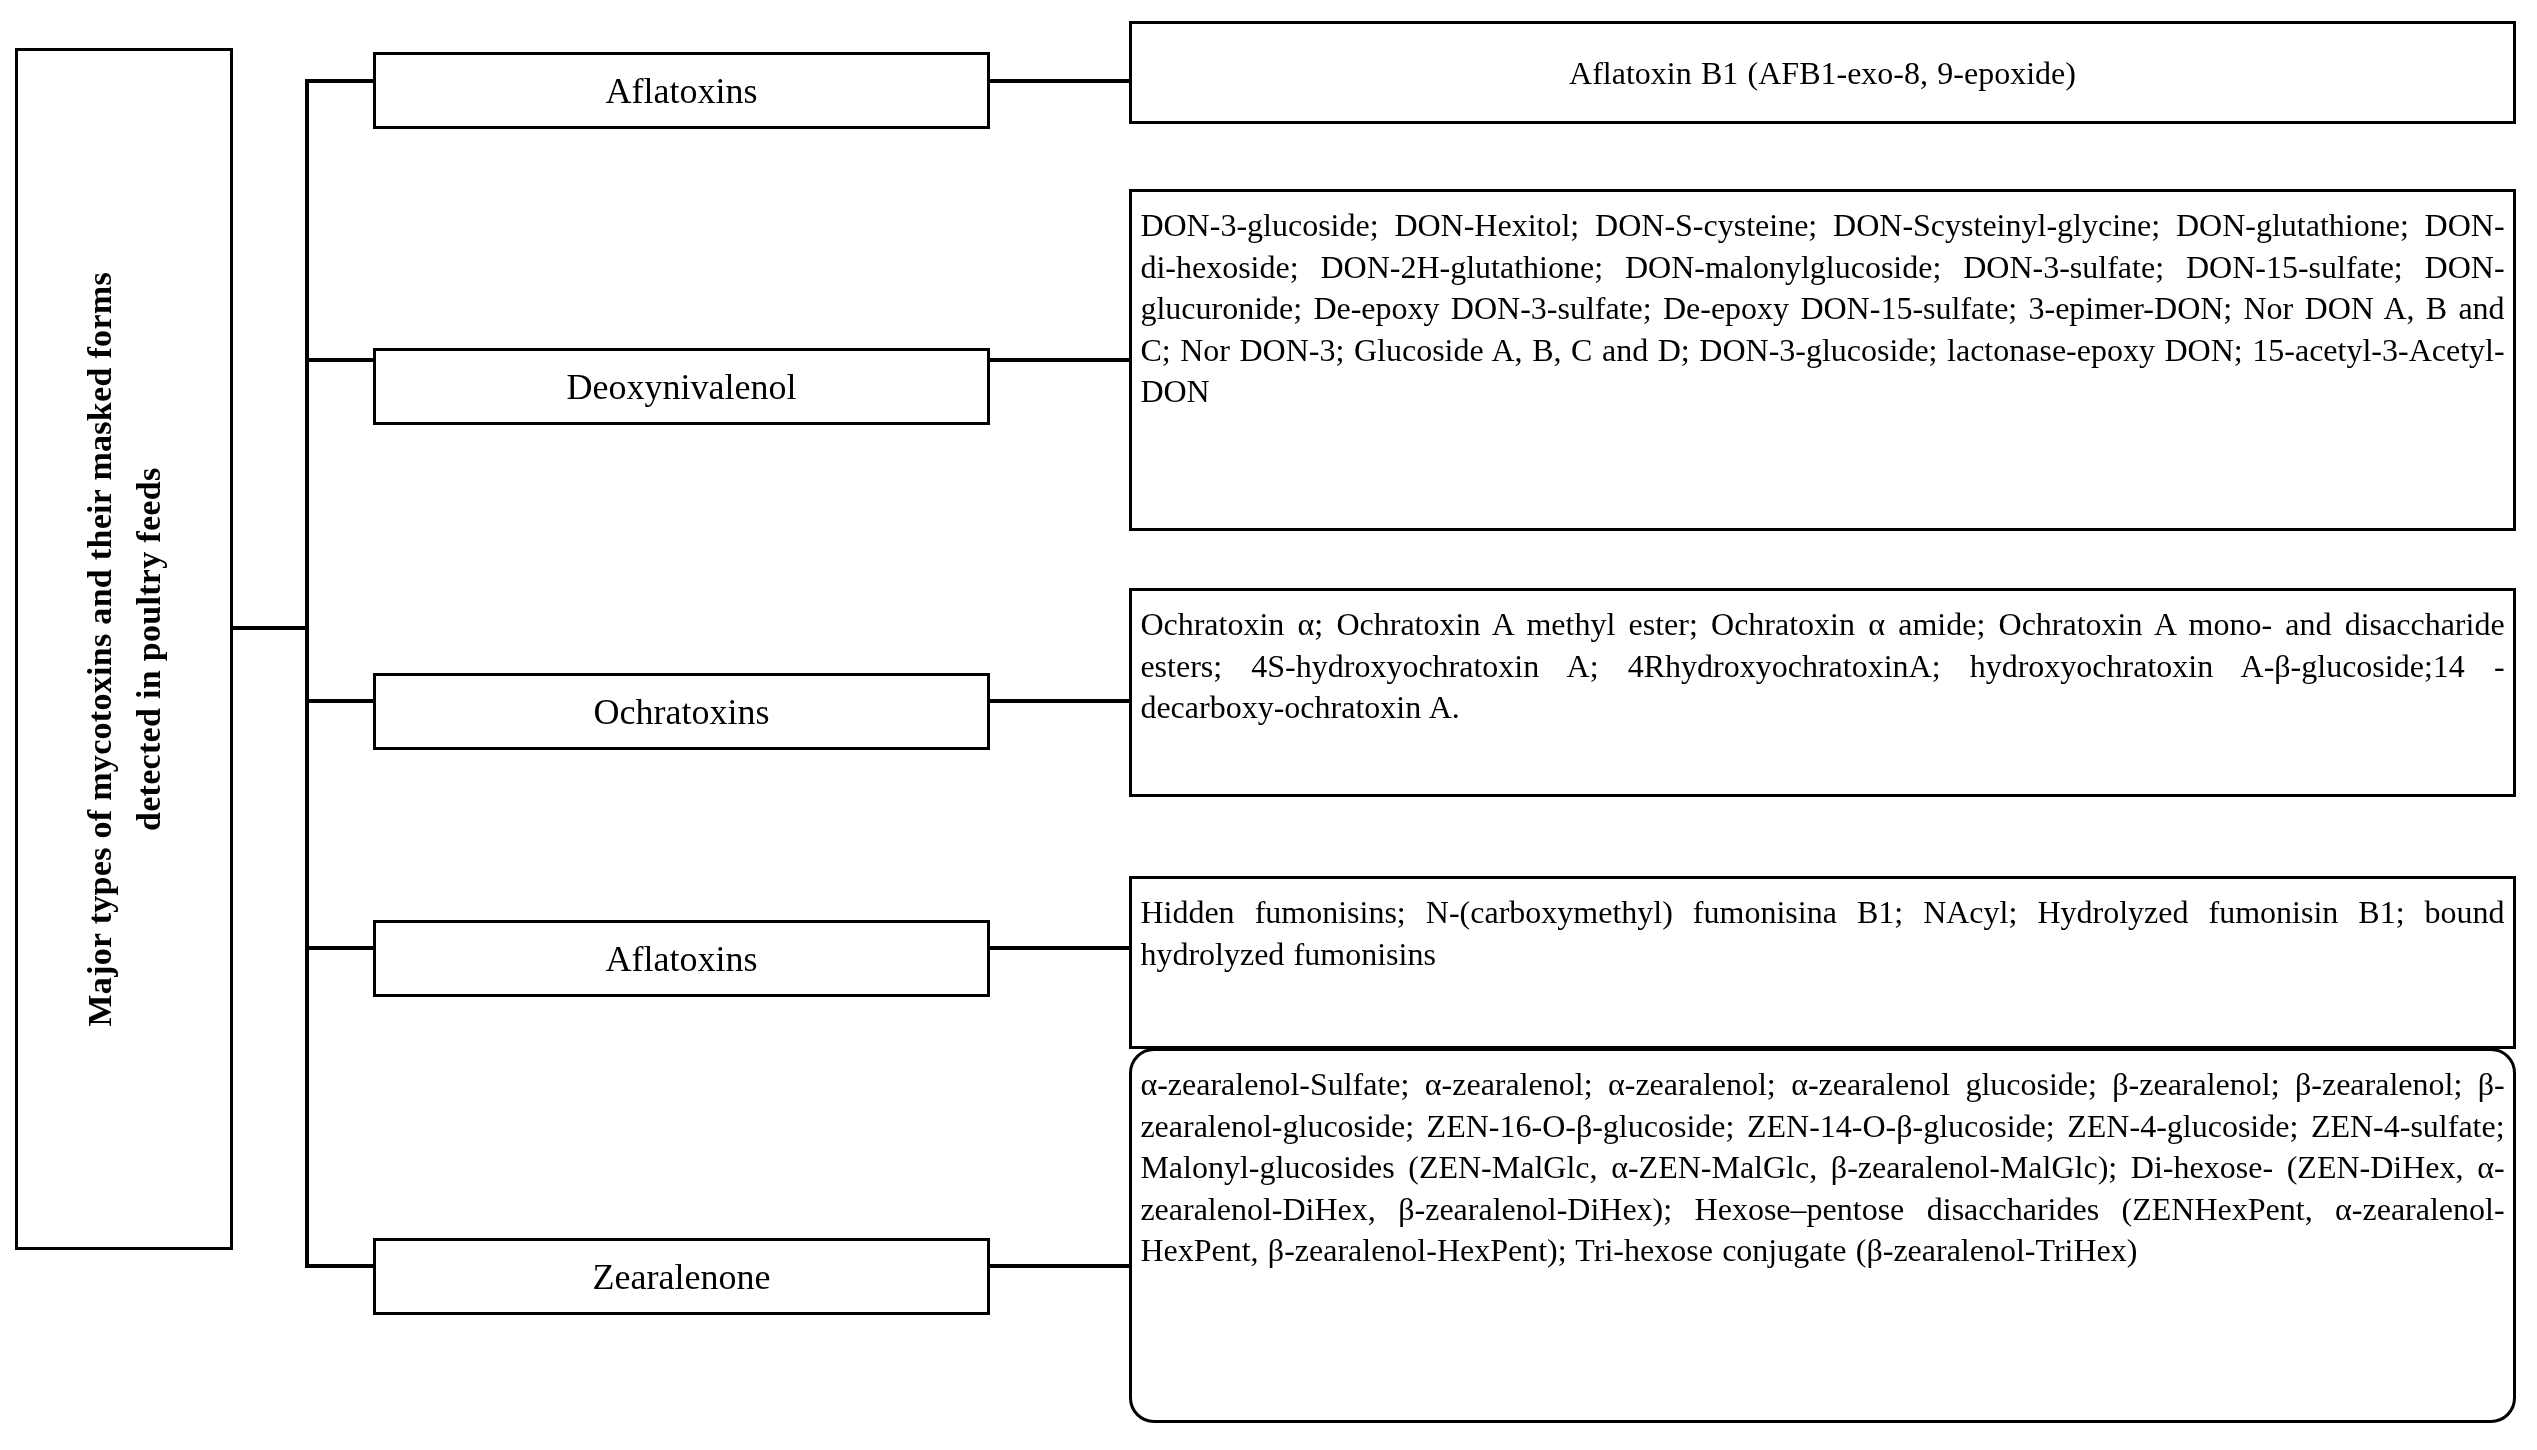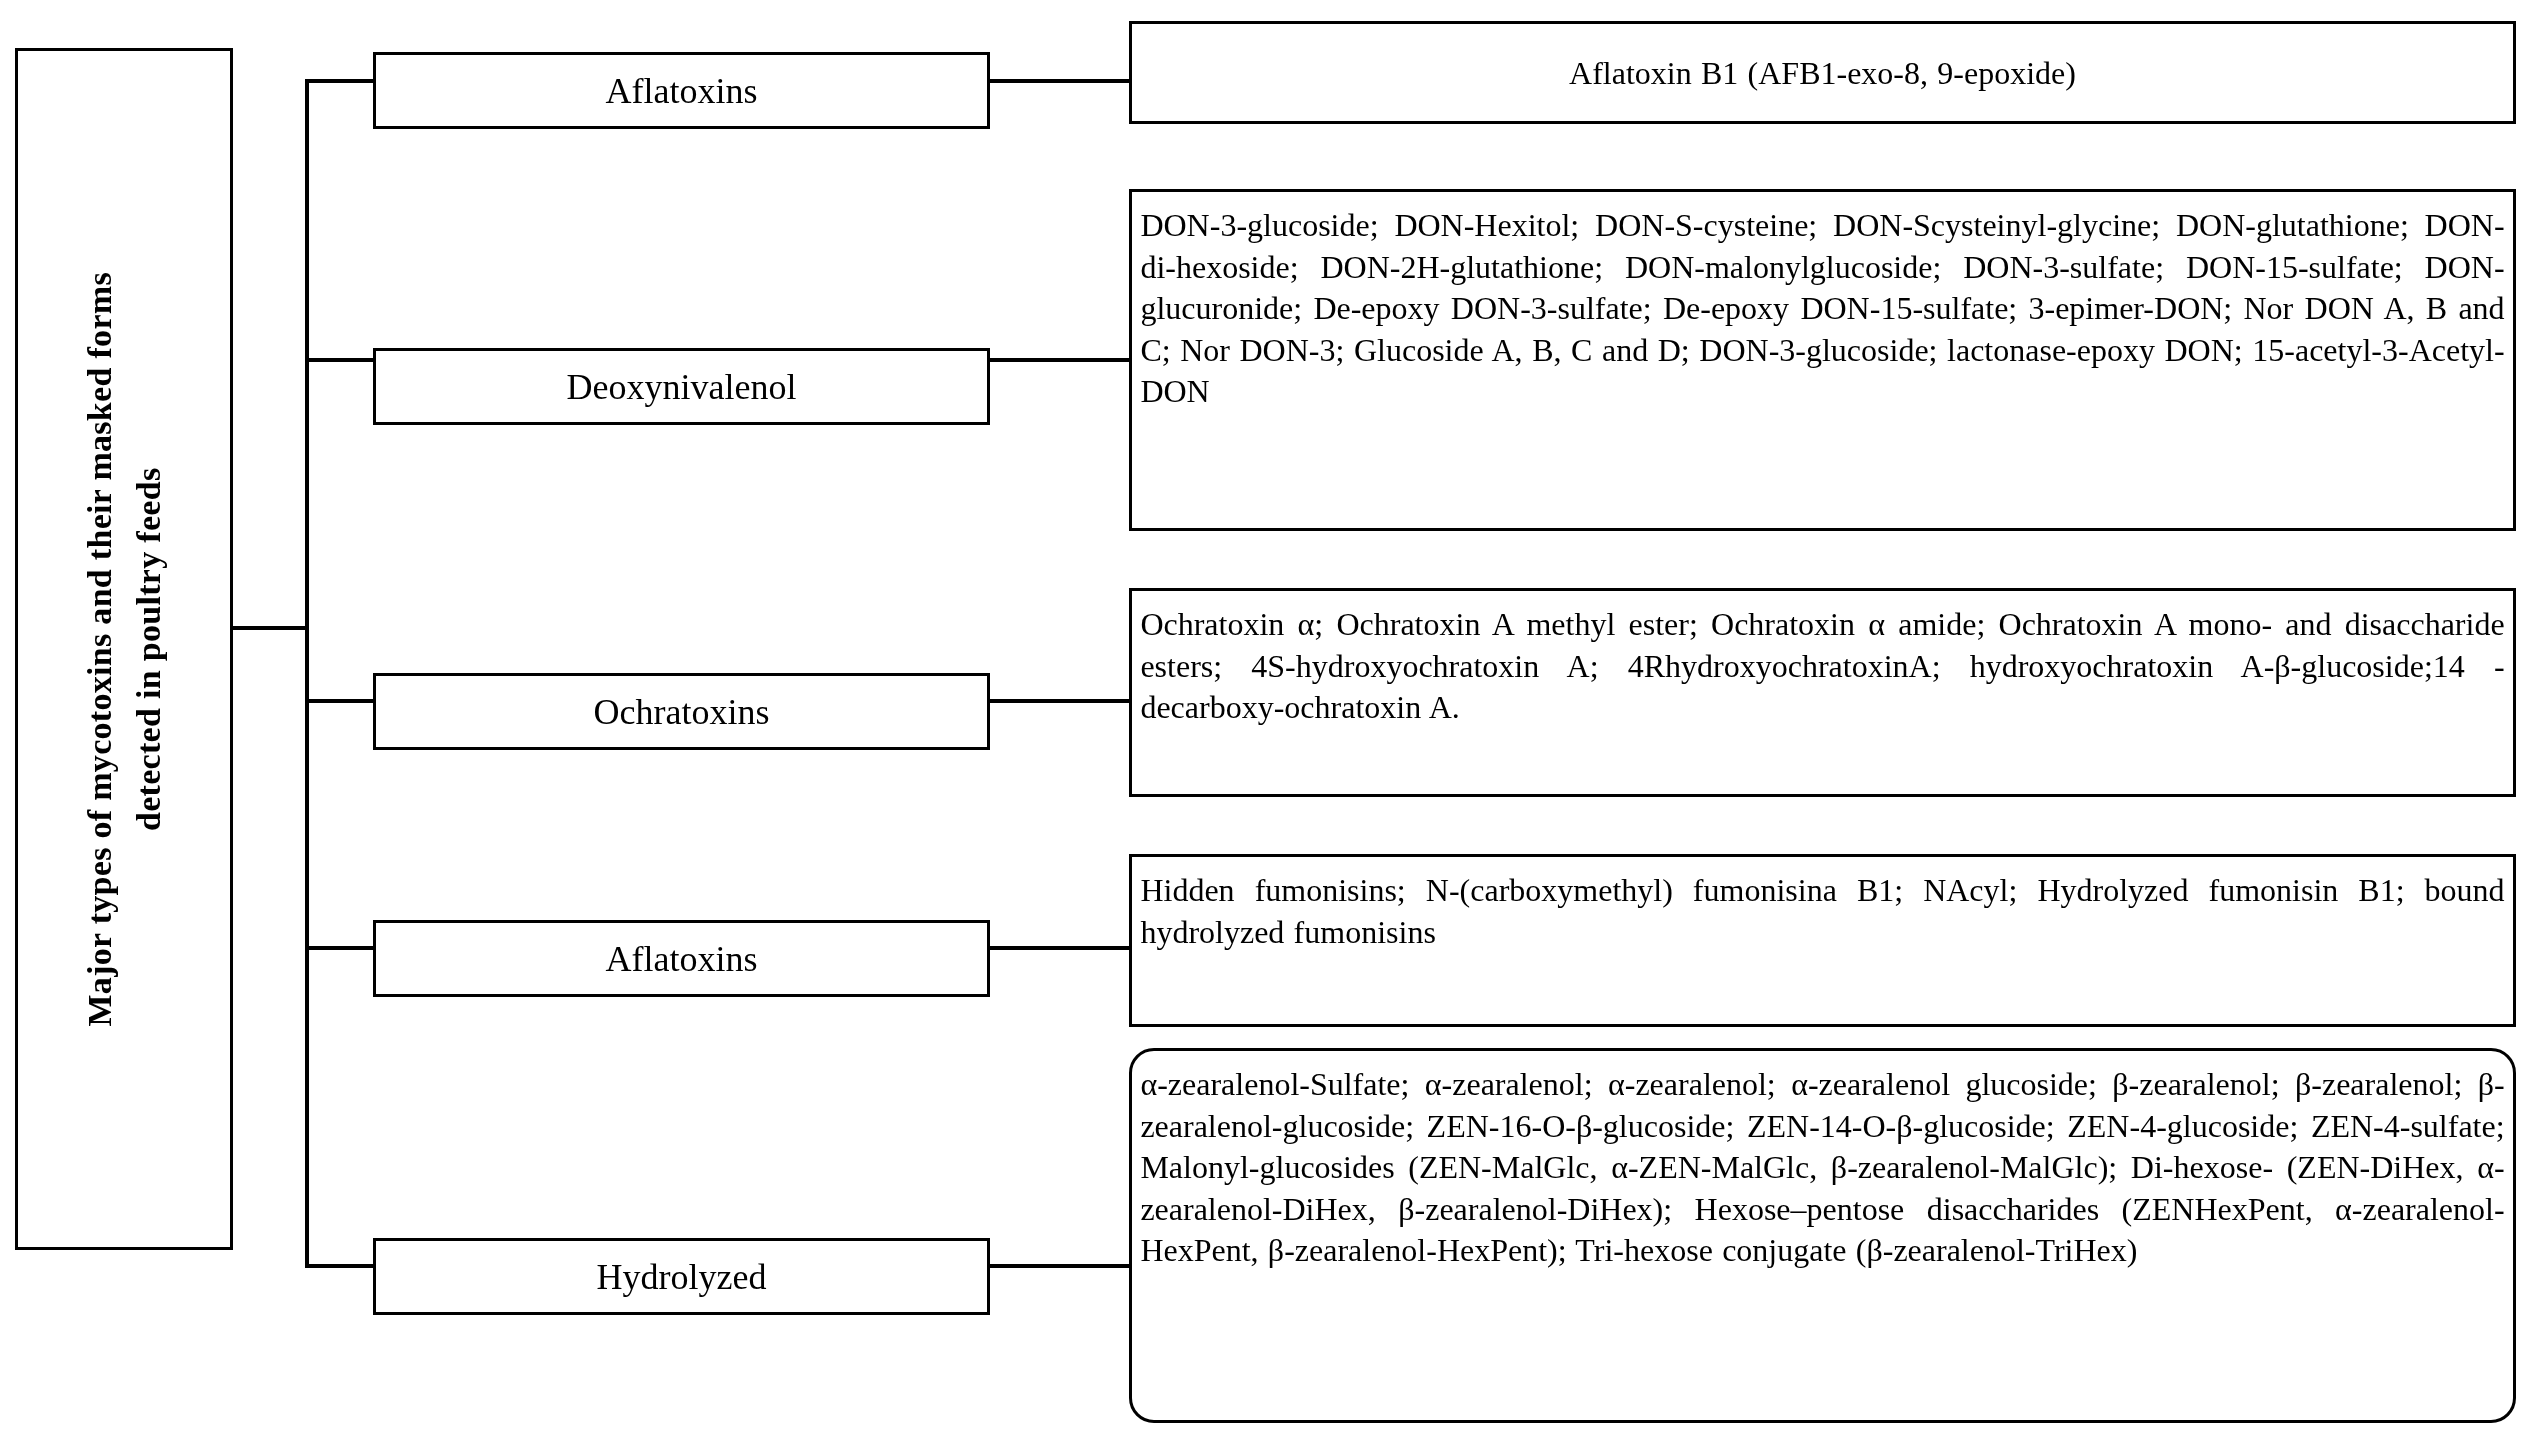--- a/index.html
+++ b/index.html
@@ -126,36 +126,36 @@
 
   <div class="box cat-box" style="top:661px;">
     <span class="cat-label">Ochratoxins</span>
   </div>
 
   <div class="box cat-box" style="top:908px;">
     <span class="cat-label">Aflatoxins</span>
   </div>
 
   <div class="box cat-box" style="top:1226px;">
-    <span class="cat-label">Hydrolyzed</span>
+    <span class="cat-label">Zearalenone</span>
   </div>
 
   <div class="box detail-box" style="top:21px; height:103px; display:flex; align-items:center; justify-content:center;">
     <div class="detail-text" style="text-align:center; text-align-last:center;">Aflatoxin B1 (AFB1-exo-8, 9-epoxide)</div>
   </div>
 
   <div class="box detail-box" style="top:189px; height:342px;">
     <div class="detail-text">DON-3-glucoside; DON-Hexitol; DON-S-cysteine; DON-Scysteinyl-glycine; DON-glutathione; DON-di-hexoside; DON-2H-glutathione; DON-malonylglucoside; DON-3-sulfate; DON-15-sulfate; DON-glucuronide; De-epoxy DON-3-sulfate; De-epoxy DON-15-sulfate; 3-epimer-DON; Nor DON A, B and C; Nor DON-3; Glucoside A, B, C and D; DON-3-glucoside; lactonase-epoxy DON; 15-acetyl-3-Acetyl-DON</div>
   </div>
 
   <div class="box detail-box" style="top:588px; height:209px;">
     <div class="detail-text">Ochratoxin α; Ochratoxin A methyl ester;  Ochratoxin α amide; Ochratoxin A mono- and disaccharide esters; 4S-hydroxyochratoxin A; 4RhydroxyochratoxinA; hydroxyochratoxin A-β-glucoside;14 -decarboxy-ochratoxin A.</div>
   </div>
 
-  <div class="box detail-box" style="top:854px; height:173px;">
+  <div class="box detail-box" style="top:876px; height:173px;">
     <div class="detail-text">Hidden fumonisins; N-(carboxymethyl) fumonisina B1; NAcyl; Hydrolyzed fumonisin B1; bound hydrolyzed fumonisins</div>
   </div>
 
   <div class="box detail-box" style="top:1048px; height:375px;border-radius:25px;">
     <div class="detail-text">α-zearalenol-Sulfate; α-zearalenol; α-zearalenol; α-zearalenol glucoside; β-zearalenol; β-zearalenol; β-zearalenol-glucoside; ZEN-16-O-β-glucoside; ZEN-14-O-β-glucoside; ZEN-4-glucoside; ZEN-4-sulfate; Malonyl-glucosides (ZEN-MalGlc, α-ZEN-MalGlc, β-zearalenol-MalGlc); Di-hexose- (ZEN-DiHex, α-zearalenol-DiHex, β-zearalenol-DiHex); Hexose–pentose disaccharides (ZENHexPent, α-zearalenol-HexPent, β-zearalenol-HexPent); Tri-hexose conjugate (β-zearalenol-TriHex)</div>
   </div>
 
 </div>
 
 

